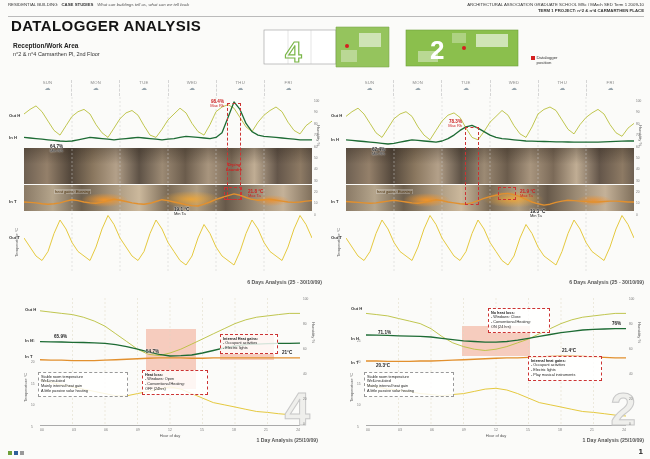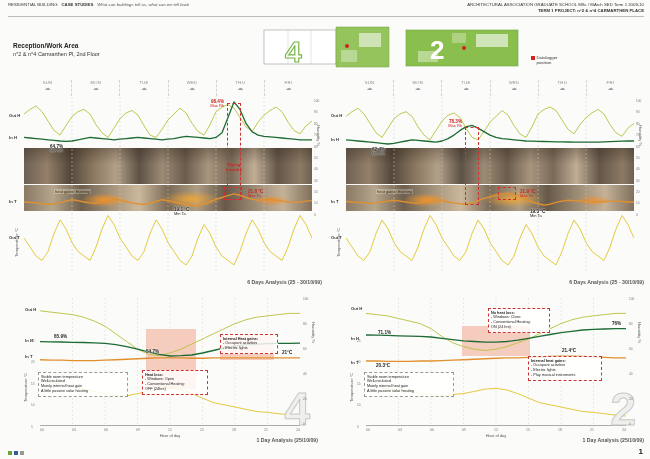--- a/index.html
+++ b/index.html
@@ -67,20 +67,21 @@
       <span>RESIDENTIAL BUILDING</span>
       <span class="b">CASE STUDIES</span>
       <span class="i">What can buildings tell us, what can we tell back</span>
     </div>
     <div class="right">
       <div>ARCHITECTURAL ASSOCIATION GRADUATE SCHOOL MSc / MArch SED Term 1 2009-10</div>
       <div class="b">TERM 1 PROJECT: n°2 &amp; n°4 CARMARTHEN PLACE</div>
     </div>
   </div>
 
+  <div class="title">DATALOGGER ANALYSIS</div>
   <div class="sub1">Reception/Work Area</div>
   <div class="sub2">n°2 &amp; n°4 Carmarthen Pl, 2nd Floor</div>
 
   <svg class="plan" style="left:263px;top:24px" width="130" height="46" viewBox="0 0 130 46">
     <rect x="1" y="6" width="72" height="34" fill="#ffffff" stroke="#9a9a9a" stroke-width="0.6"></rect>
     <line x1="25" y1="6" x2="25" y2="40" stroke="#bbbbbb" stroke-width="0.4"></line>
     <line x1="48" y1="6" x2="48" y2="40" stroke="#bbbbbb" stroke-width="0.4"></line>
     <polygon points="73,3 126,3 126,43 73,43" fill="#8bbf4d" stroke="#6fa03a" stroke-width="0.6" opacity="0.9"></polygon>
     <rect x="96" y="9" width="22" height="14" fill="#ffffff" opacity="0.55"></rect>
     <rect x="78" y="26" width="16" height="12" fill="#ffffff" opacity="0.35"></rect>

